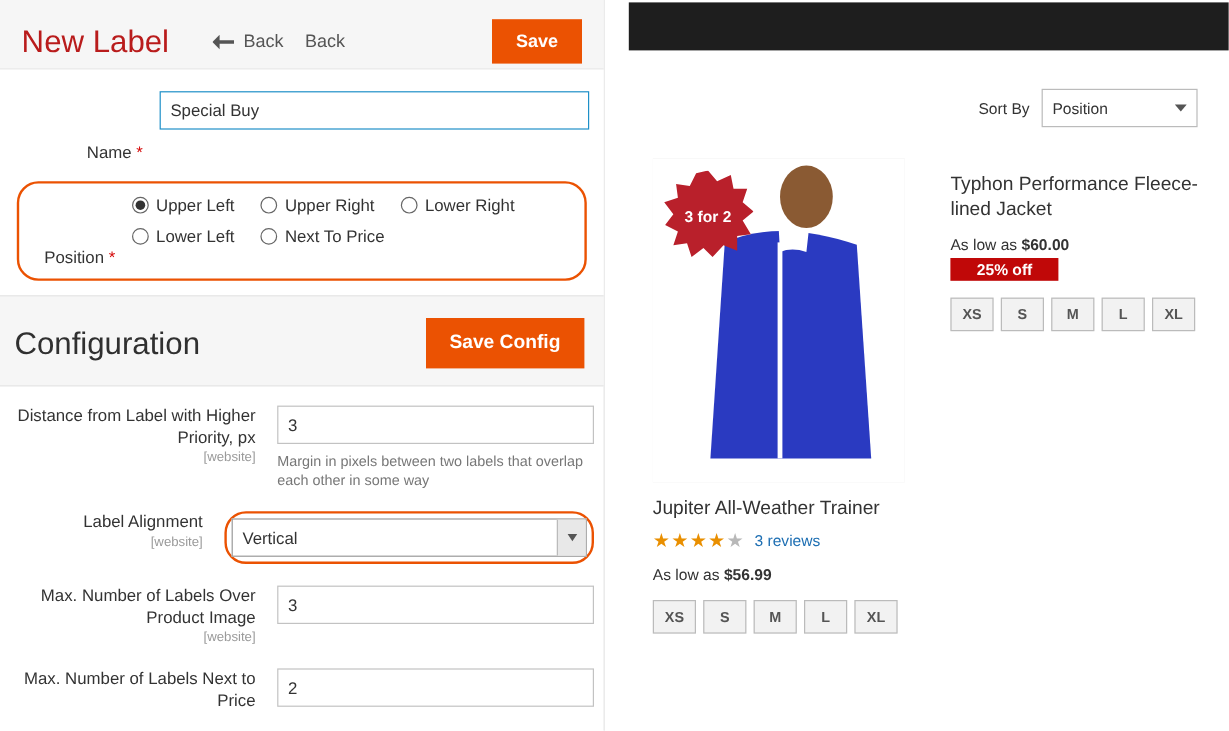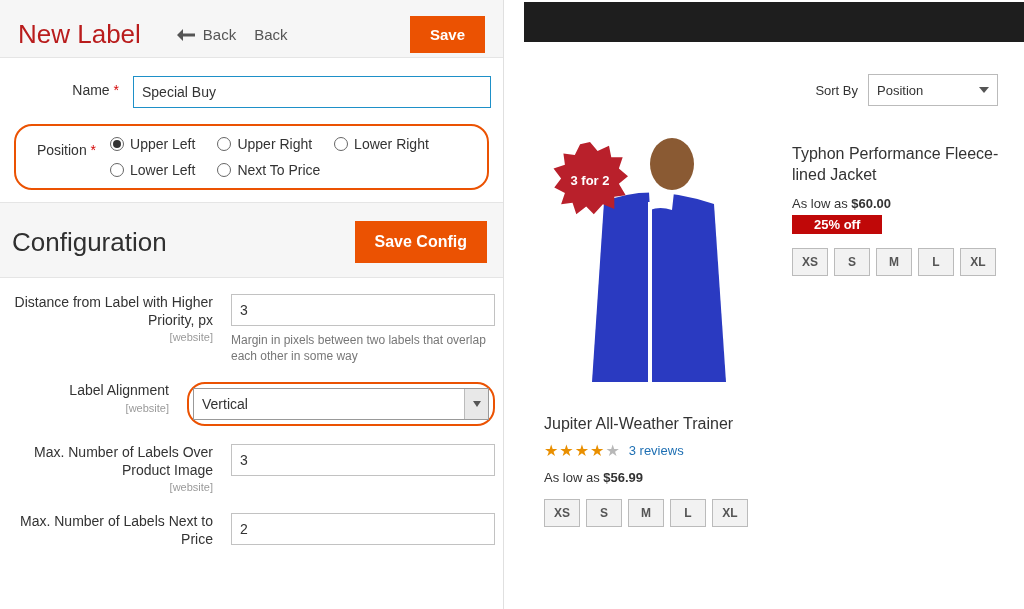--- a/index.html
+++ b/index.html
@@ -14,21 +14,21 @@
 .title { font-size:26px; font-weight:300; color:#b91c1c; flex:0 0 auto; margin-right:18px;}
 .back-link { display:flex; align-items:center; gap:8px; color:#555; font-size:15px; cursor:pointer;}
 .back-link svg { width:18px; height:14px; }
 .reset-link { color:#555; font-size:15px; cursor:pointer;}
 .spacer { flex:1 1 auto; }
 .btn-primary { background:#eb5202; color:#fff; font-size:15px; font-weight:600; padding:10px 20px; border:none; cursor:pointer;}
 .btn-primary.big { padding:12px 20px; font-size:16px; }
 
 .form-area { padding:18px 12px 12px 12px; background:#fff;}
 .row { display:flex; align-items:flex-start; margin-bottom:16px; }
-.row .lbl { width:110px; text-align:right; color:#333; font-size:14px; padding-top:6px;}
+.row .lbl { width:110px; text-align:right; color:#333; font-size:14px; padding-top:6px;margin-top:37px;}
 .req::after{ content:" *"; color:#d40707;}
 .row .ctrl { flex:1 1 auto; margin-left:14px; }
 input[type=text].wide { width:358px; height:32px; border:1px solid #1e90c8; padding:0 8px; font-size:14px; color:#333; }
 input[type=text].mid { width:264px; height:32px; border:1px solid #c2c2c2; padding:0 8px; font-size:14px; color:#333;}
 
 
 .pos-box { border:2px solid #eb5202; border-radius:18px; padding:10px 6px; margin:0 2px; }
 .radios { display:flex; flex-wrap:wrap; gap:10px 22px; }
 .radio-item { display:flex; align-items:center; gap:6px; font-size:14px; color:#333;}
 .radio-outer{ width:14px;height:14px;border:1px solid #666;border-radius:50%;display:flex;align-items:center;justify-content:center; cursor:pointer;}

